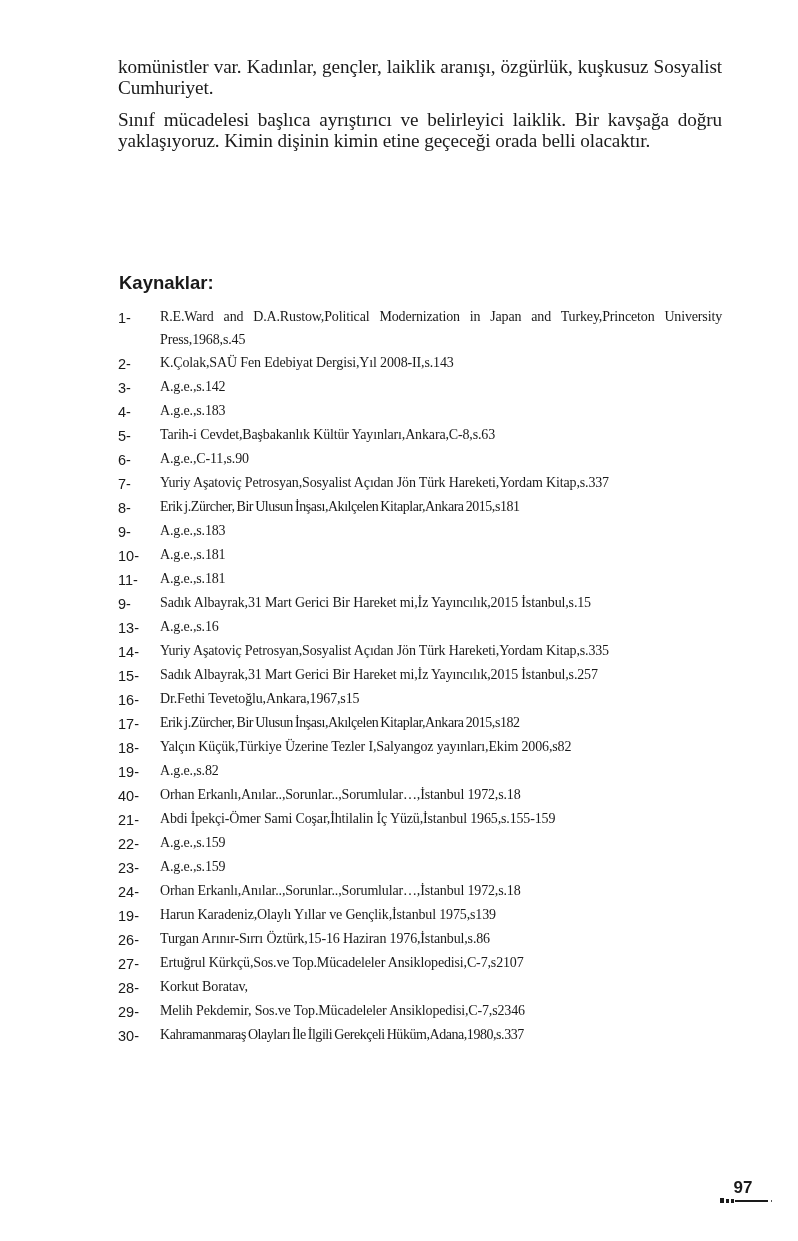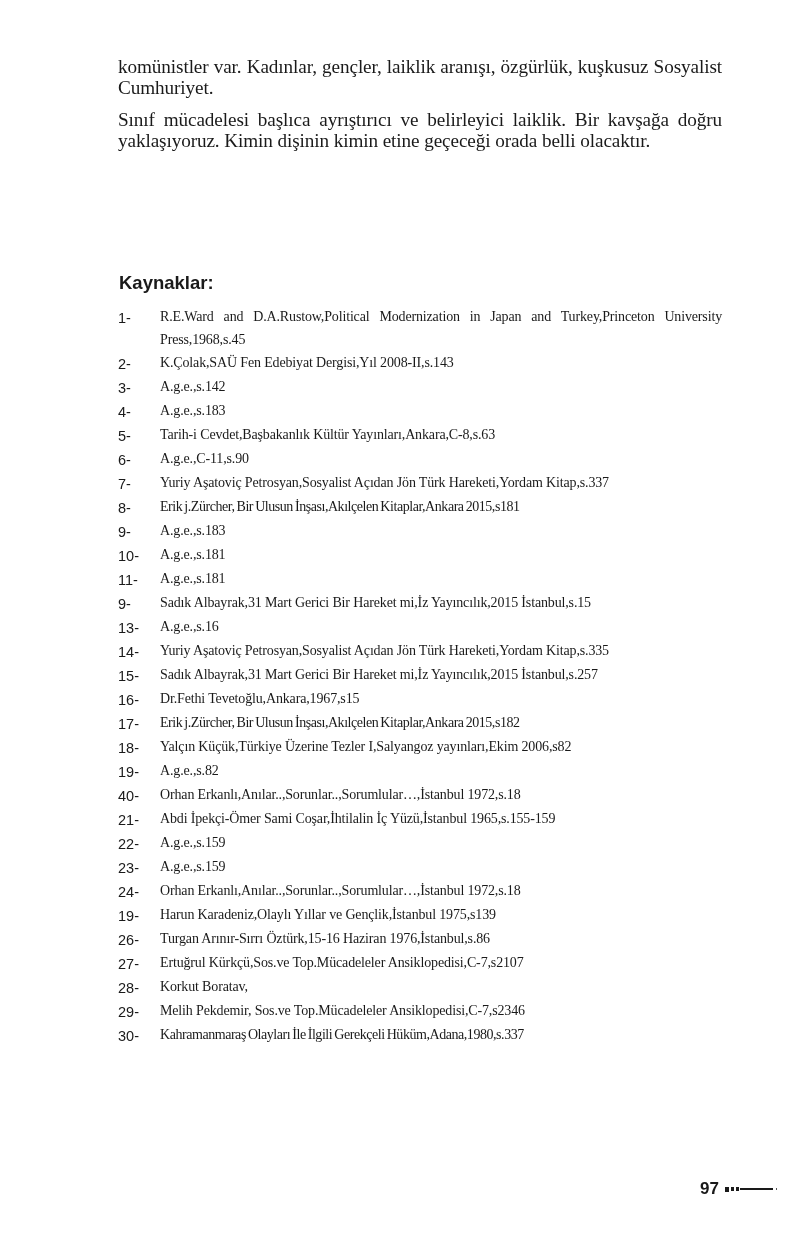--- a/index.html
+++ b/index.html
@@ -71,25 +71,26 @@
       text-align-last: left;
       color: #1a1a1a;
       letter-spacing: -0.15px;
     }
     .ref-item.wide .ref-text {
       letter-spacing: -0.45px;
       word-spacing: -1px;
     }
     .page-footer {
       position: absolute;
-      left: 700px;
+      left: 720px;
       top: 1178px;
       height: 22px;
       display: flex;
       align-items: center;
+      flex-direction: column;
     }
     .page-number {
       font-family: "Liberation Sans", "DejaVu Sans", sans-serif;
       font-weight: bold;
       font-size: 17px;
       color: #1a1a1a;
       margin-right: 6px;
     }
     .footer-ornament {
       display: flex;

